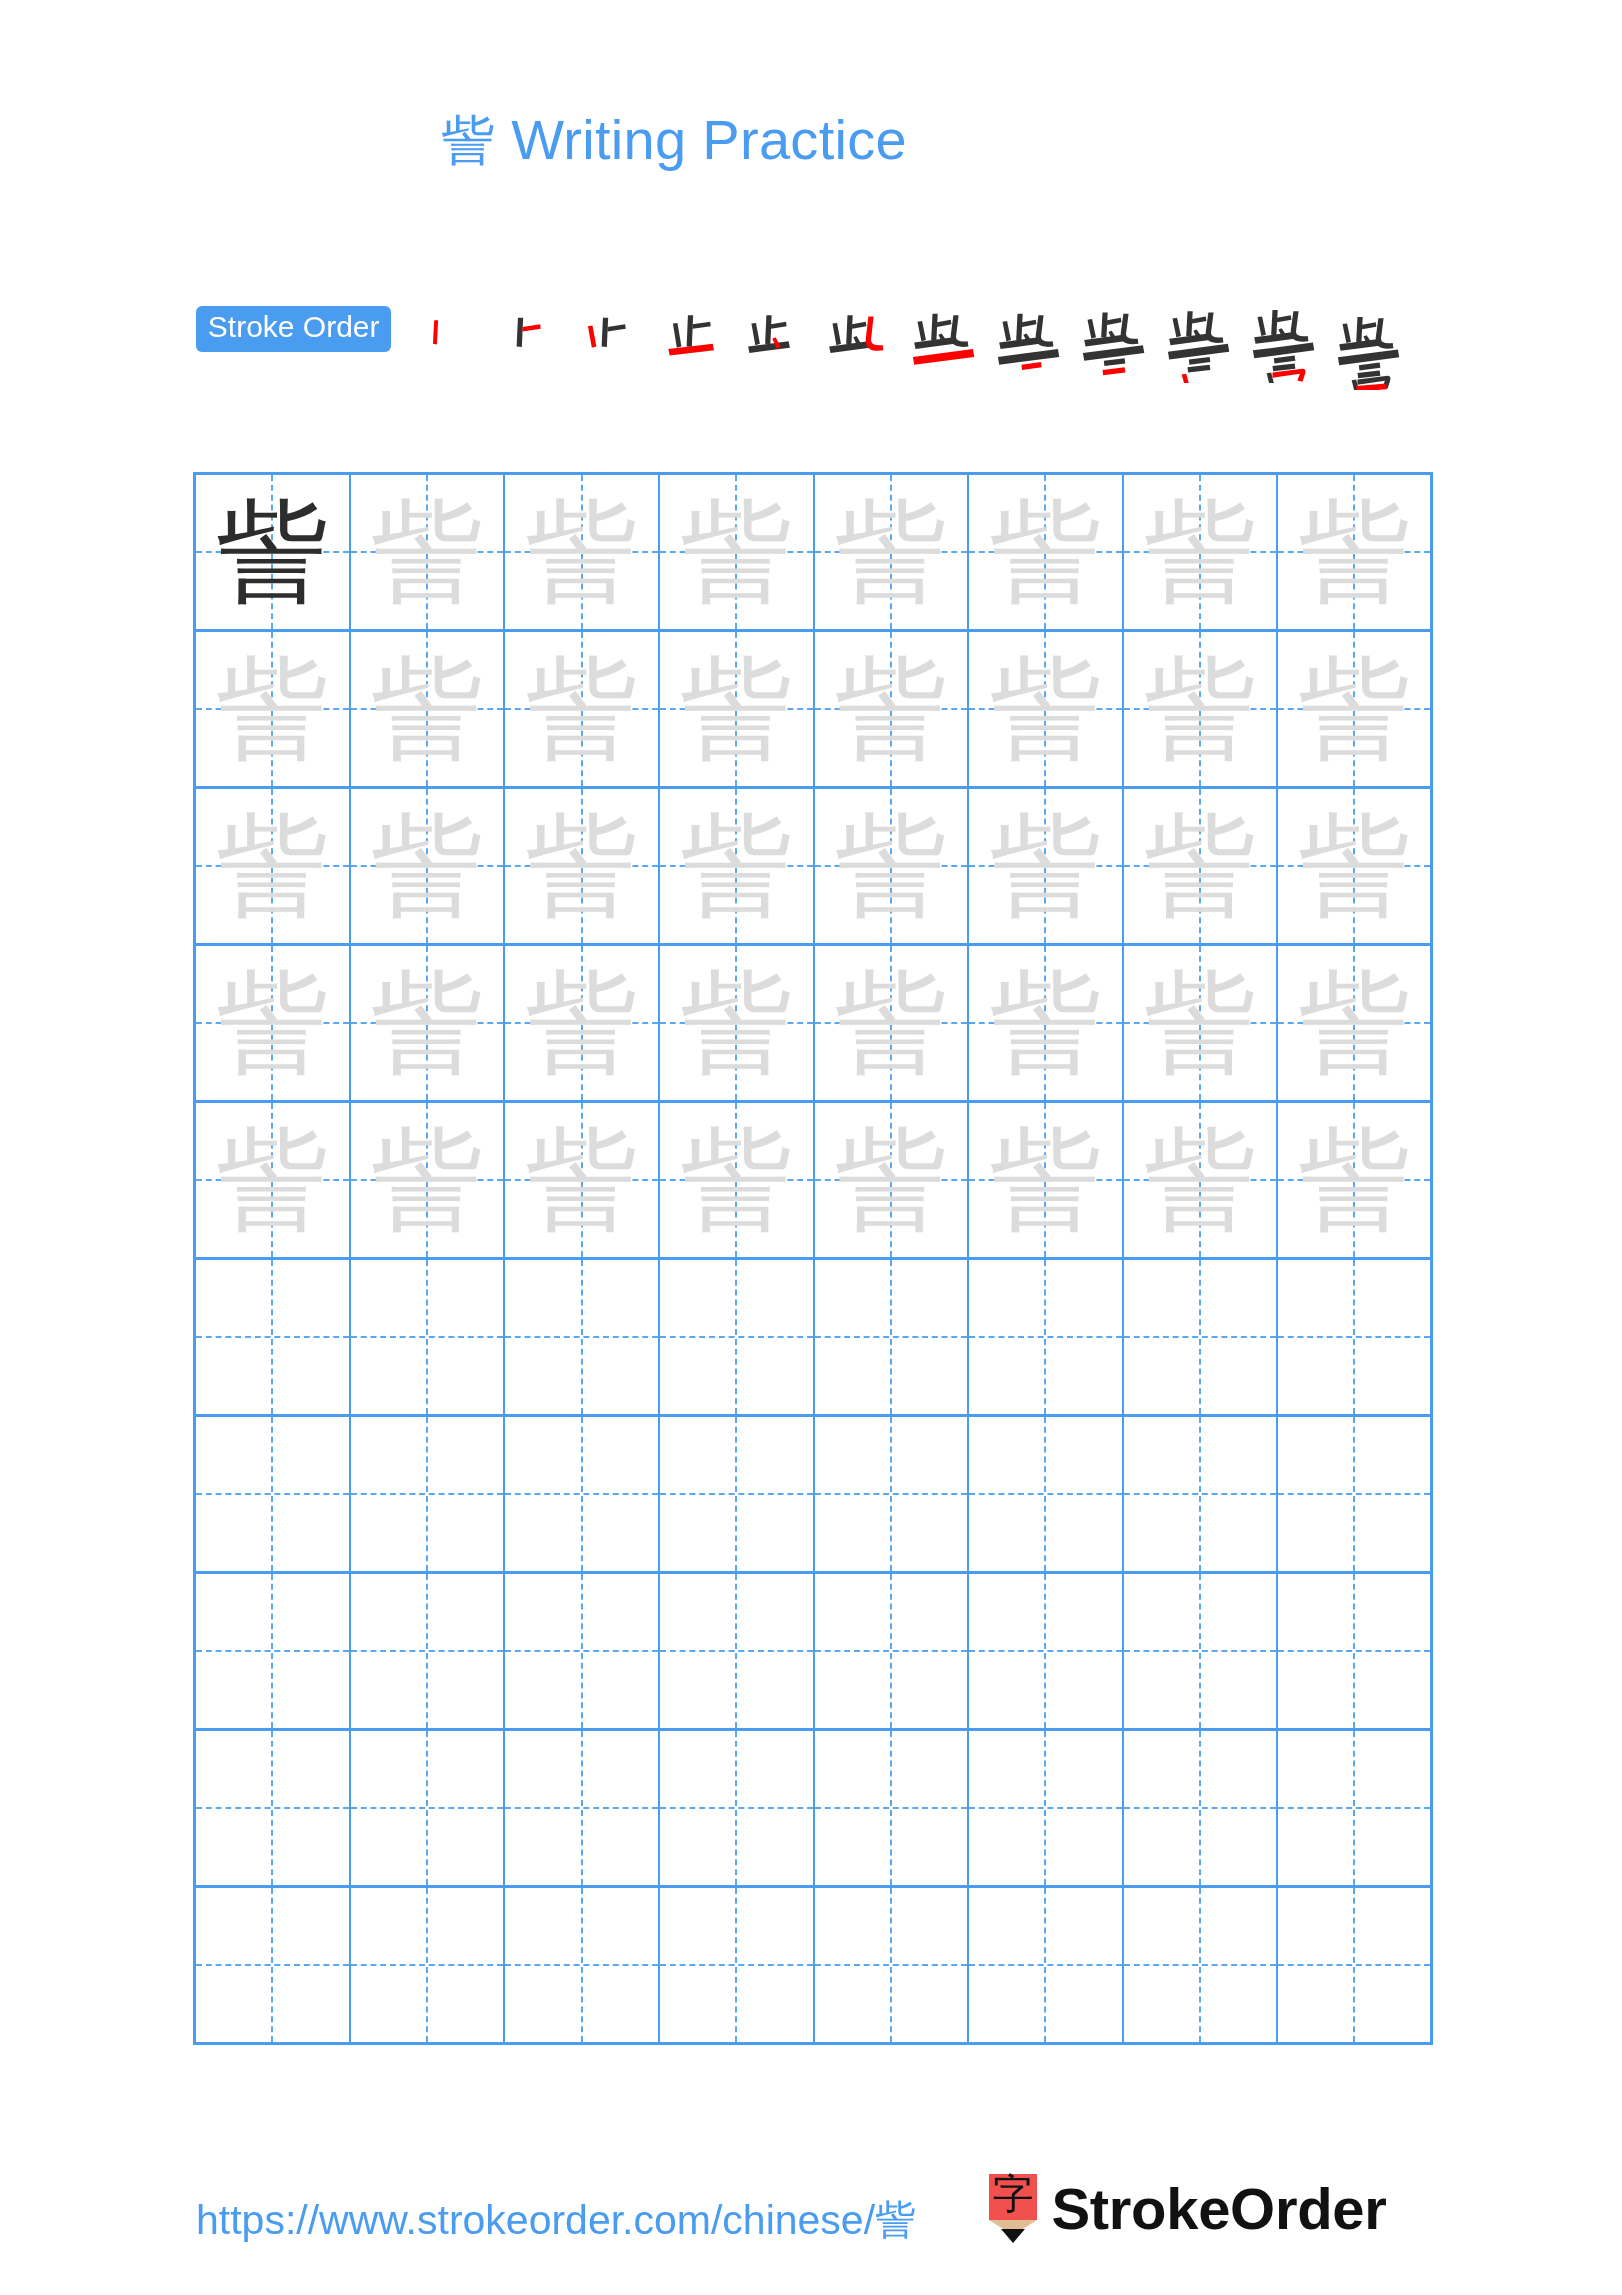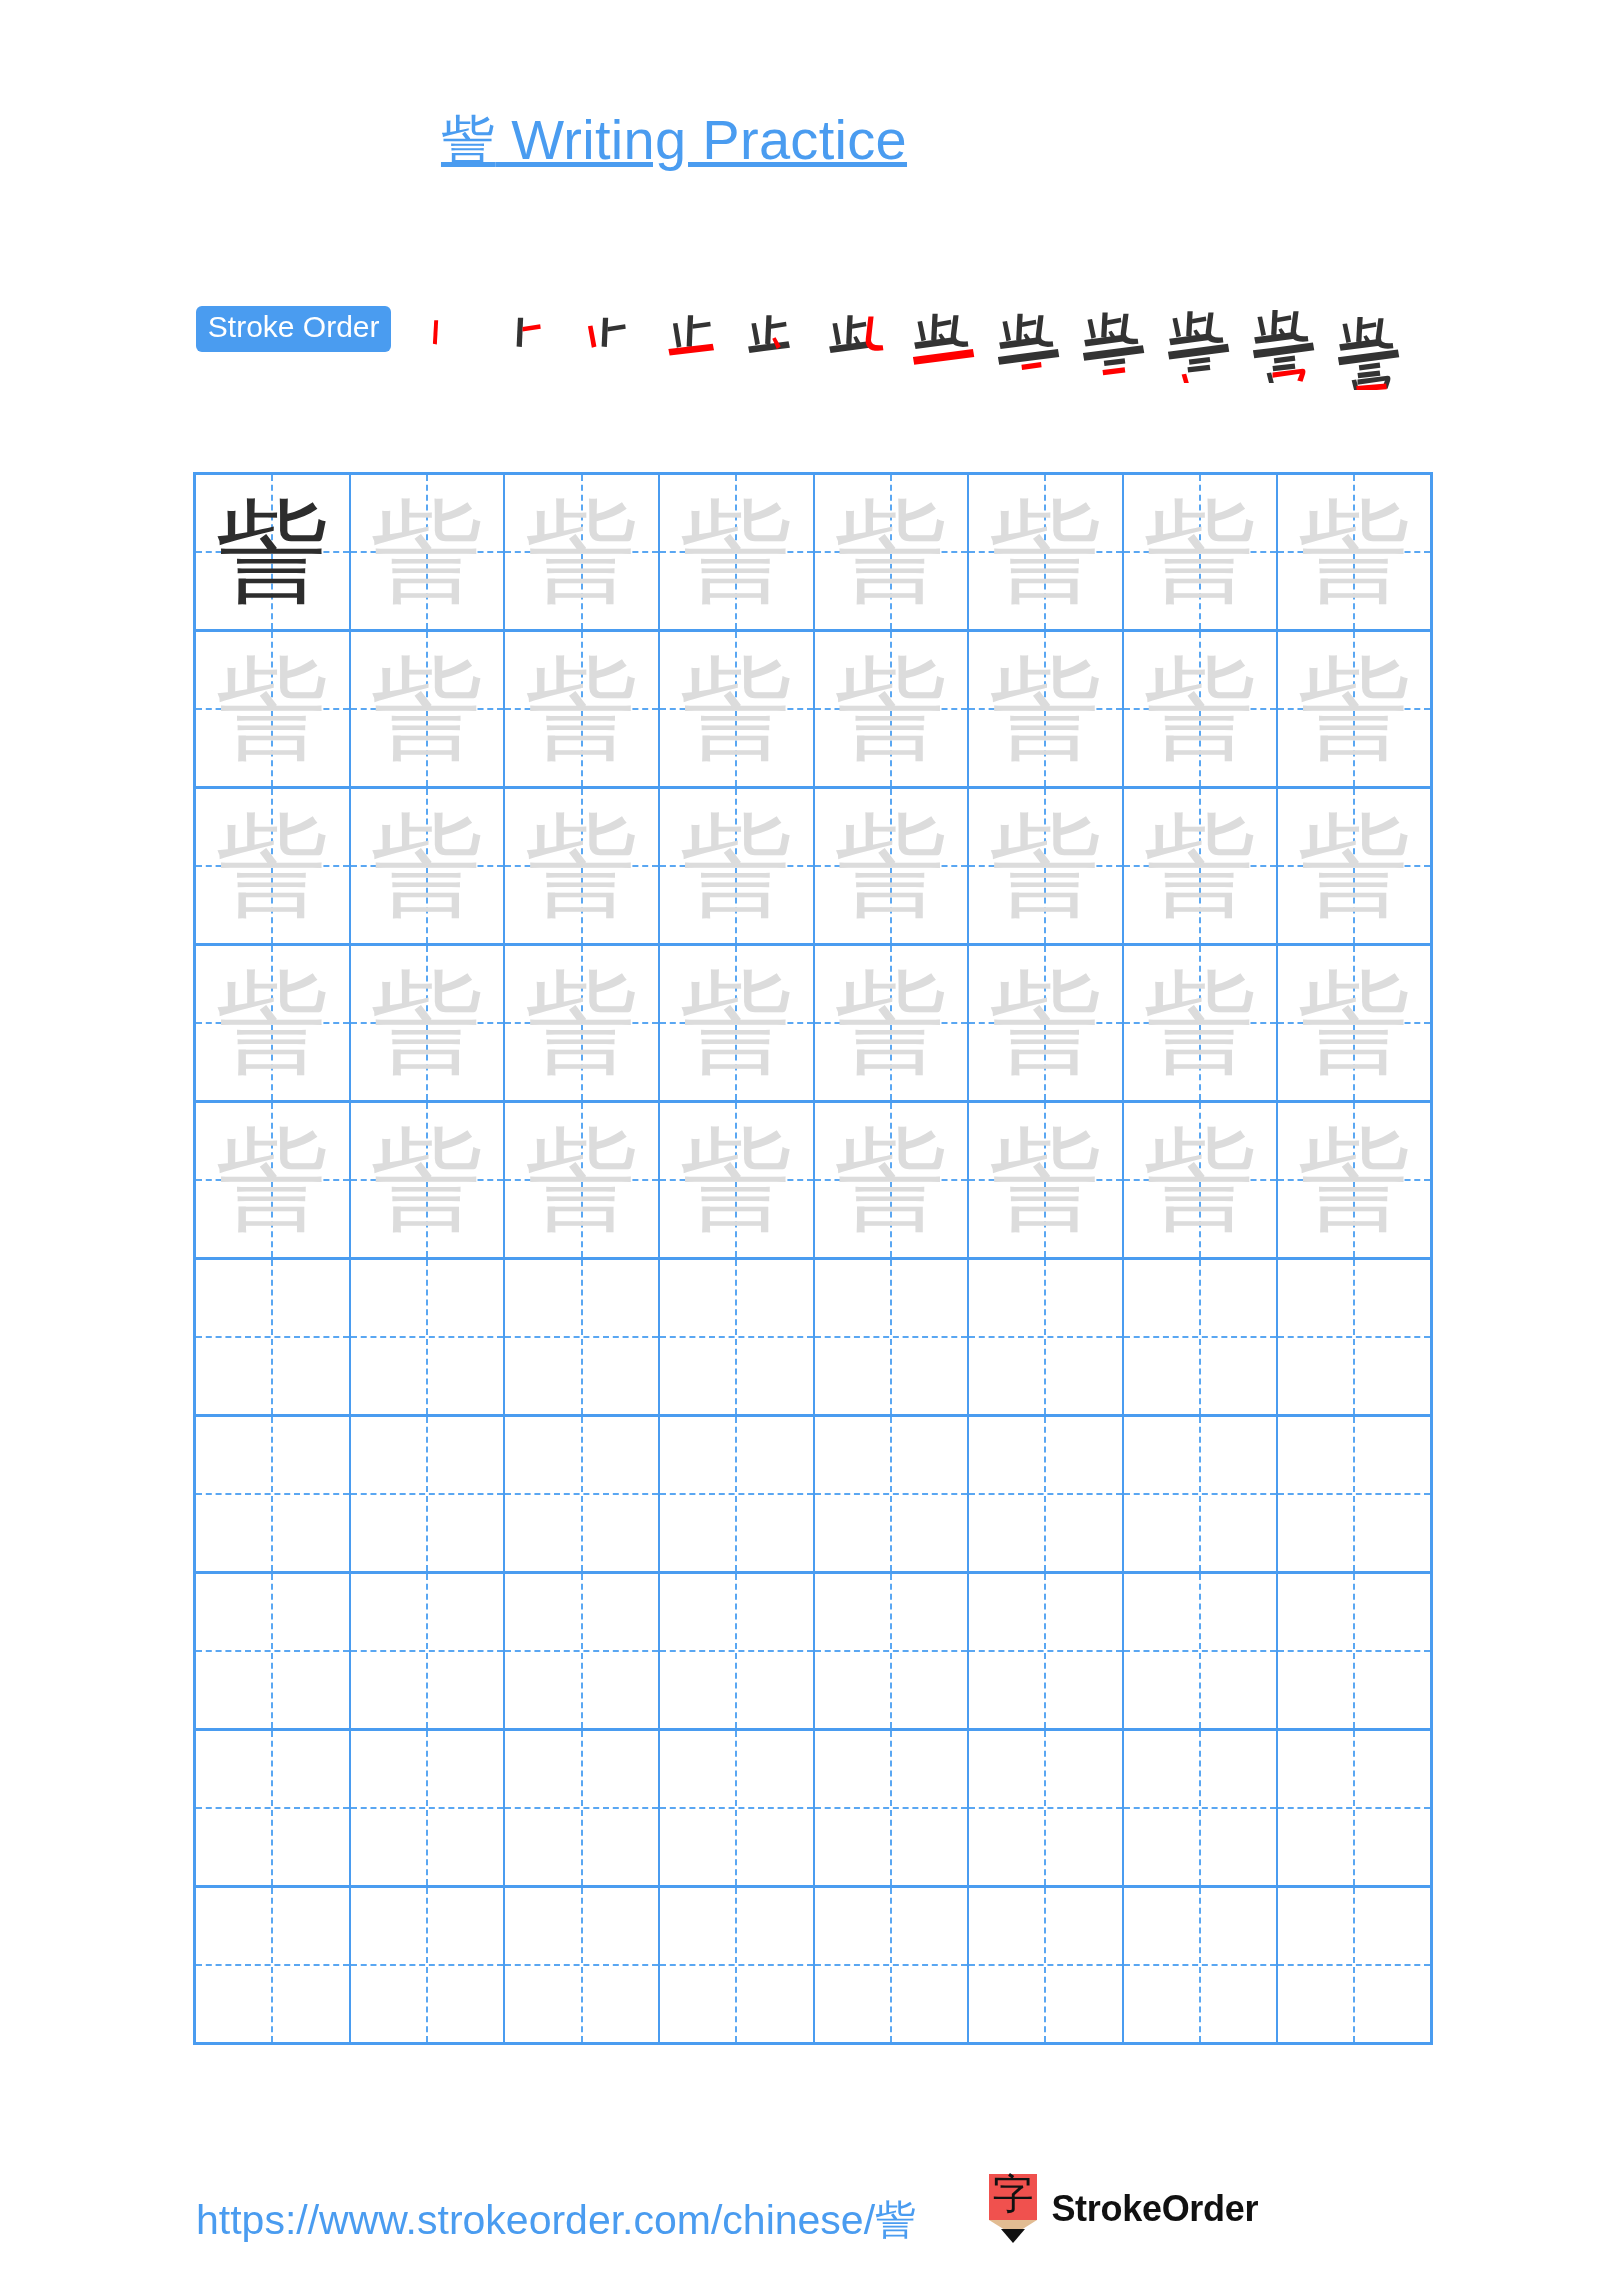--- a/index.html
+++ b/index.html
@@ -20,21 +20,20 @@
     position: absolute;
     top: 105px;
     left: 0;
     width: 1348px;
     text-align: center;
     font-size: 56px;
     color: #4a9cf0;
     font-weight: 400;
     letter-spacing: 0.3px;
     white-space: nowrap;
-    text-decoration: underline;
   }
   .page-title .han {
     font-family: "DejaVu Sans", "Liberation Sans", sans-serif;
     font-size: 54px;
   }
 
   
   .stroke-order-block {
     position: absolute;
     top: 306px;
@@ -180,21 +179,21 @@
     position: absolute;
     left: 0; top: -2.6px;
     width: 48px;
     text-align: center;
     font-family: "DejaVu Sans", "Liberation Sans", sans-serif;
     font-size: 41px;
     line-height: 46px;
     color: #111111;
   }
   .brand-name {
-    font-size: 36px;
+    font-size: 58px;
     font-weight: bold;
     color: #111111;
     white-space: nowrap;
     letter-spacing: -0.3px;
   }
 </style>
 </head>
 <body>
 
 <div class="page-title">

